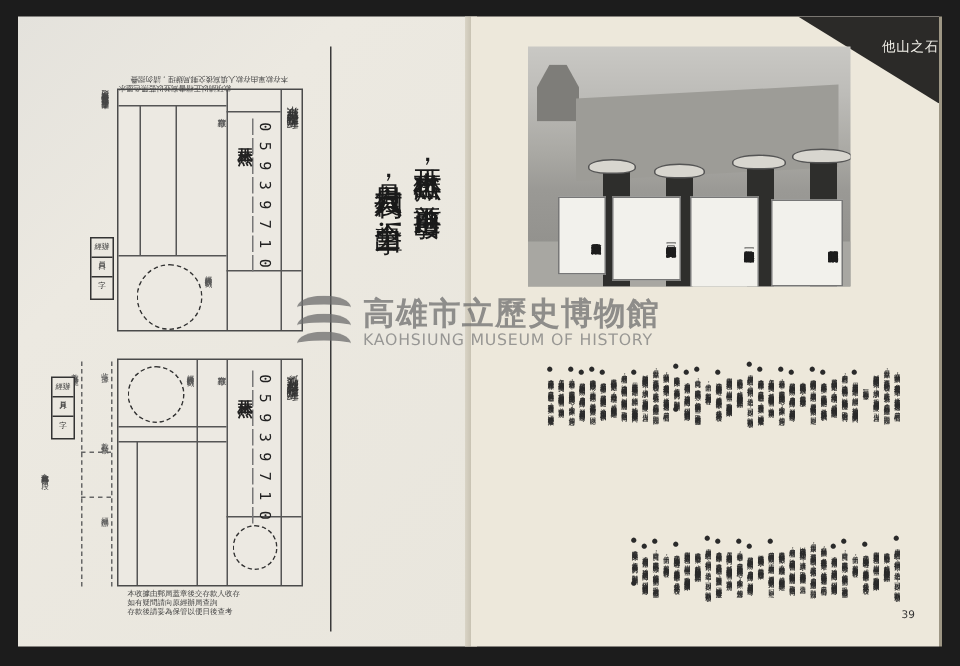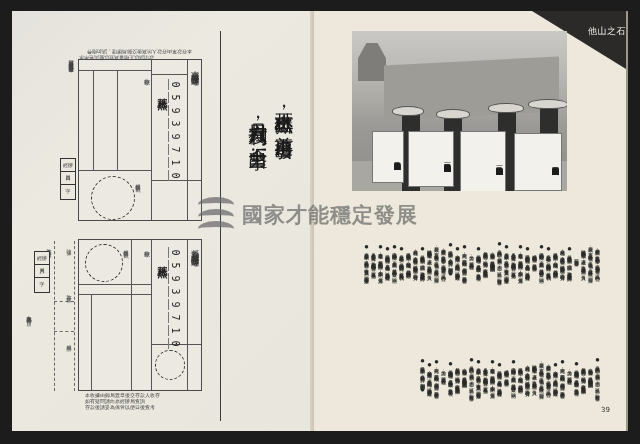--- a/index.html
+++ b/index.html
@@ -249,15 +249,16 @@
   <div class="rightedge"></div>
 </div>
 
 <div class="wm">
   <div class="wm-logo">
     <div class="chev" style="top:0;border-radius:50% 50% 0 0;"></div>
     <div class="chev" style="top:12px;border-radius:50% 50% 0 0;"></div>
     <div class="chev" style="top:24px;border-radius:50% 50% 0 0;"></div>
   </div>
   <div class="wm-text">
-    <div class="wm-zh">國家才能穩定發展</div>
+    <div class="wm-zh">高雄市立歷史博物館</div>
+    <div class="wm-en">KAOHSIUNG MUSEUM OF HISTORY</div>
   </div>
 </div>
 
 </body></html>

